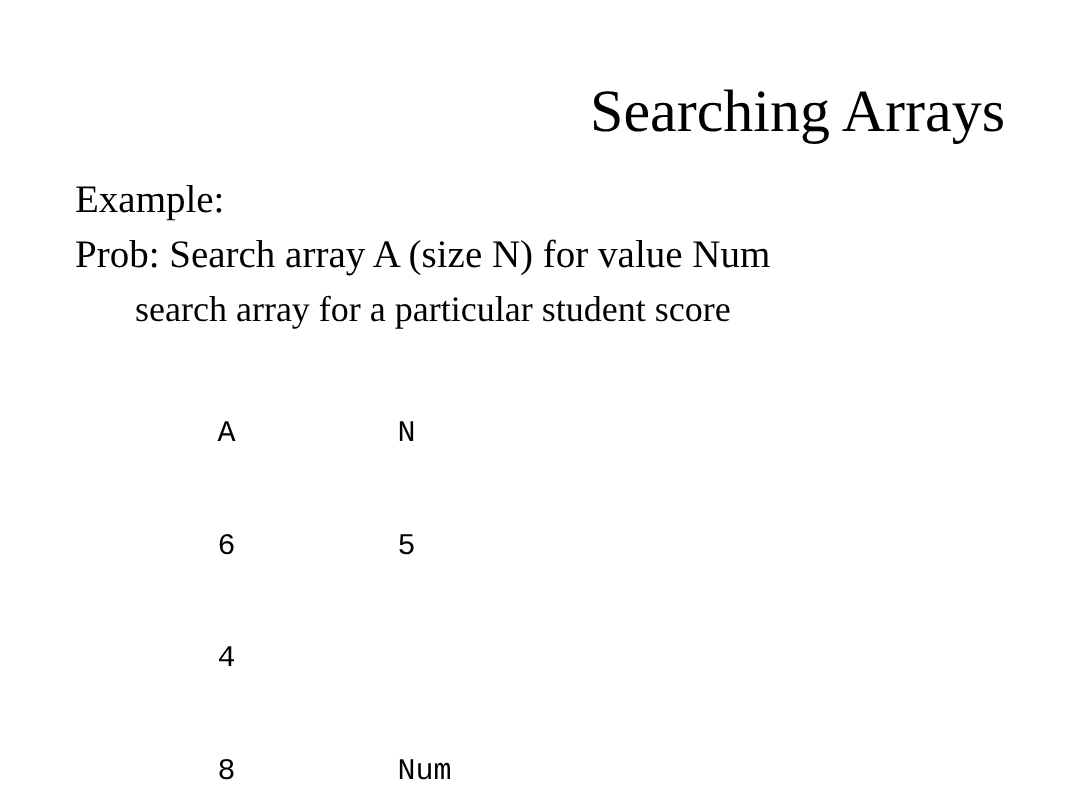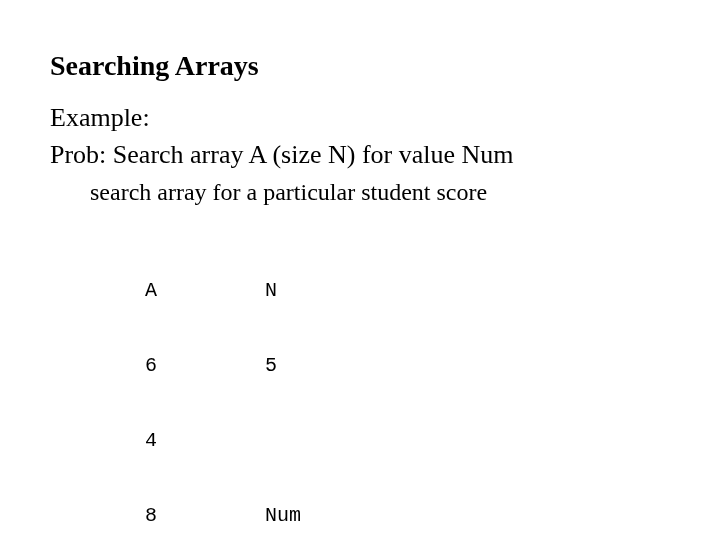--- a/index.html
+++ b/index.html
@@ -11,33 +11,33 @@
     font-family: "Times New Roman", Times, serif;
     color: #000;
   }
   .slide {
     box-sizing: border-box;
     width: 720px;
     height: 540px;
     padding: 40px 50px 30px 50px;
   }
   .title {
-    text-align: left;
-    font-size: 28px;
+    text-align: right;
+    font-size: 40px;
     margin: 10px 0 20px 0;
-    font-weight: bold;
+    font-weight: normal;
   }
   .line {
     font-size: 26px;
     line-height: 1.25;
     margin: 0 0 4px 0;
   }
   .subline {
     font-size: 24px;
-    margin: 8px 0 22px 40px;
+    margin: 8px 0 6px 40px;
   }
   .mono-block {
     font-family: "Courier New", Courier, monospace;
     font-size: 20px;
     margin-left: 95px;
     line-height: 1.25;
     white-space: pre;
   }
   .row { display: flex; }
   .colA { width: 120px; }

